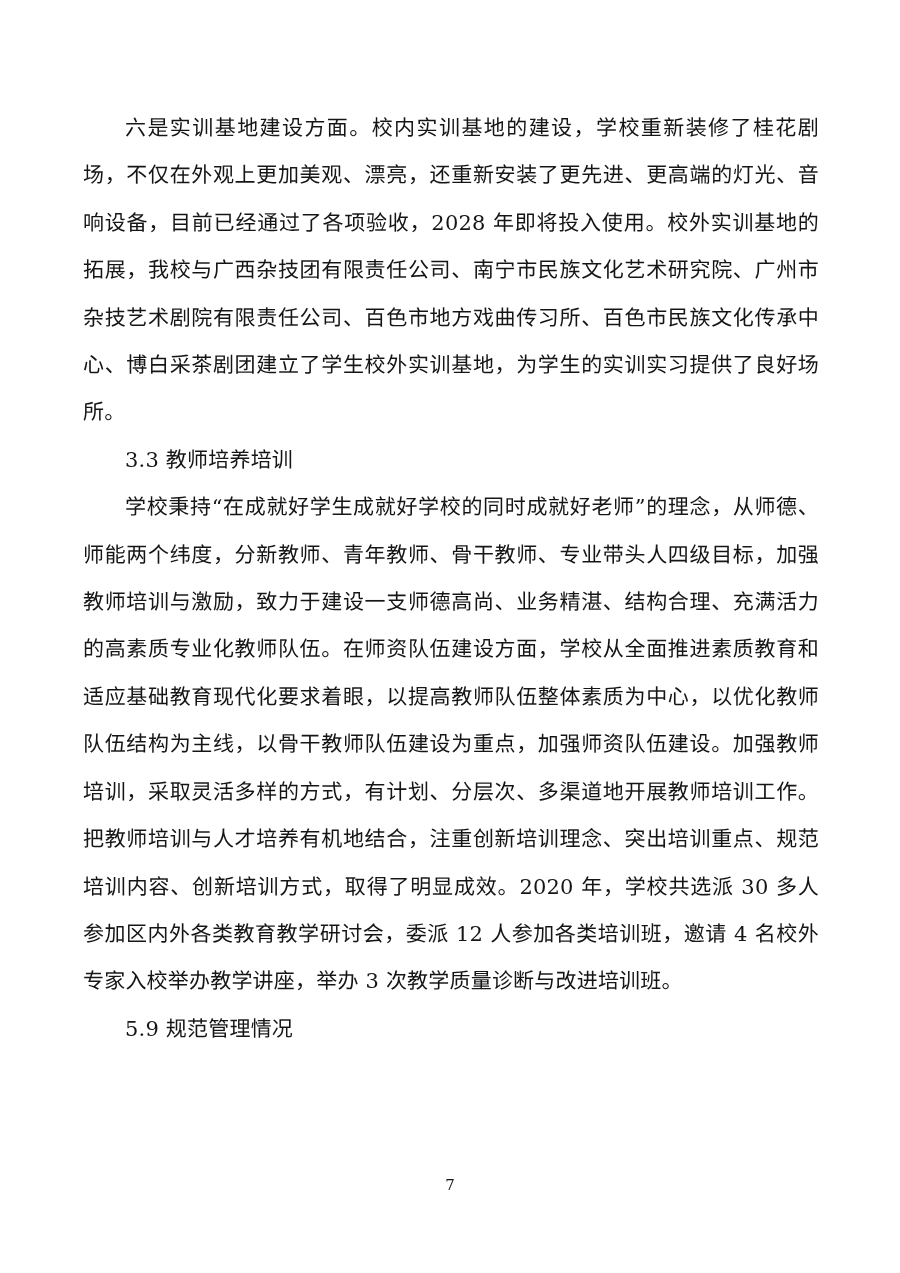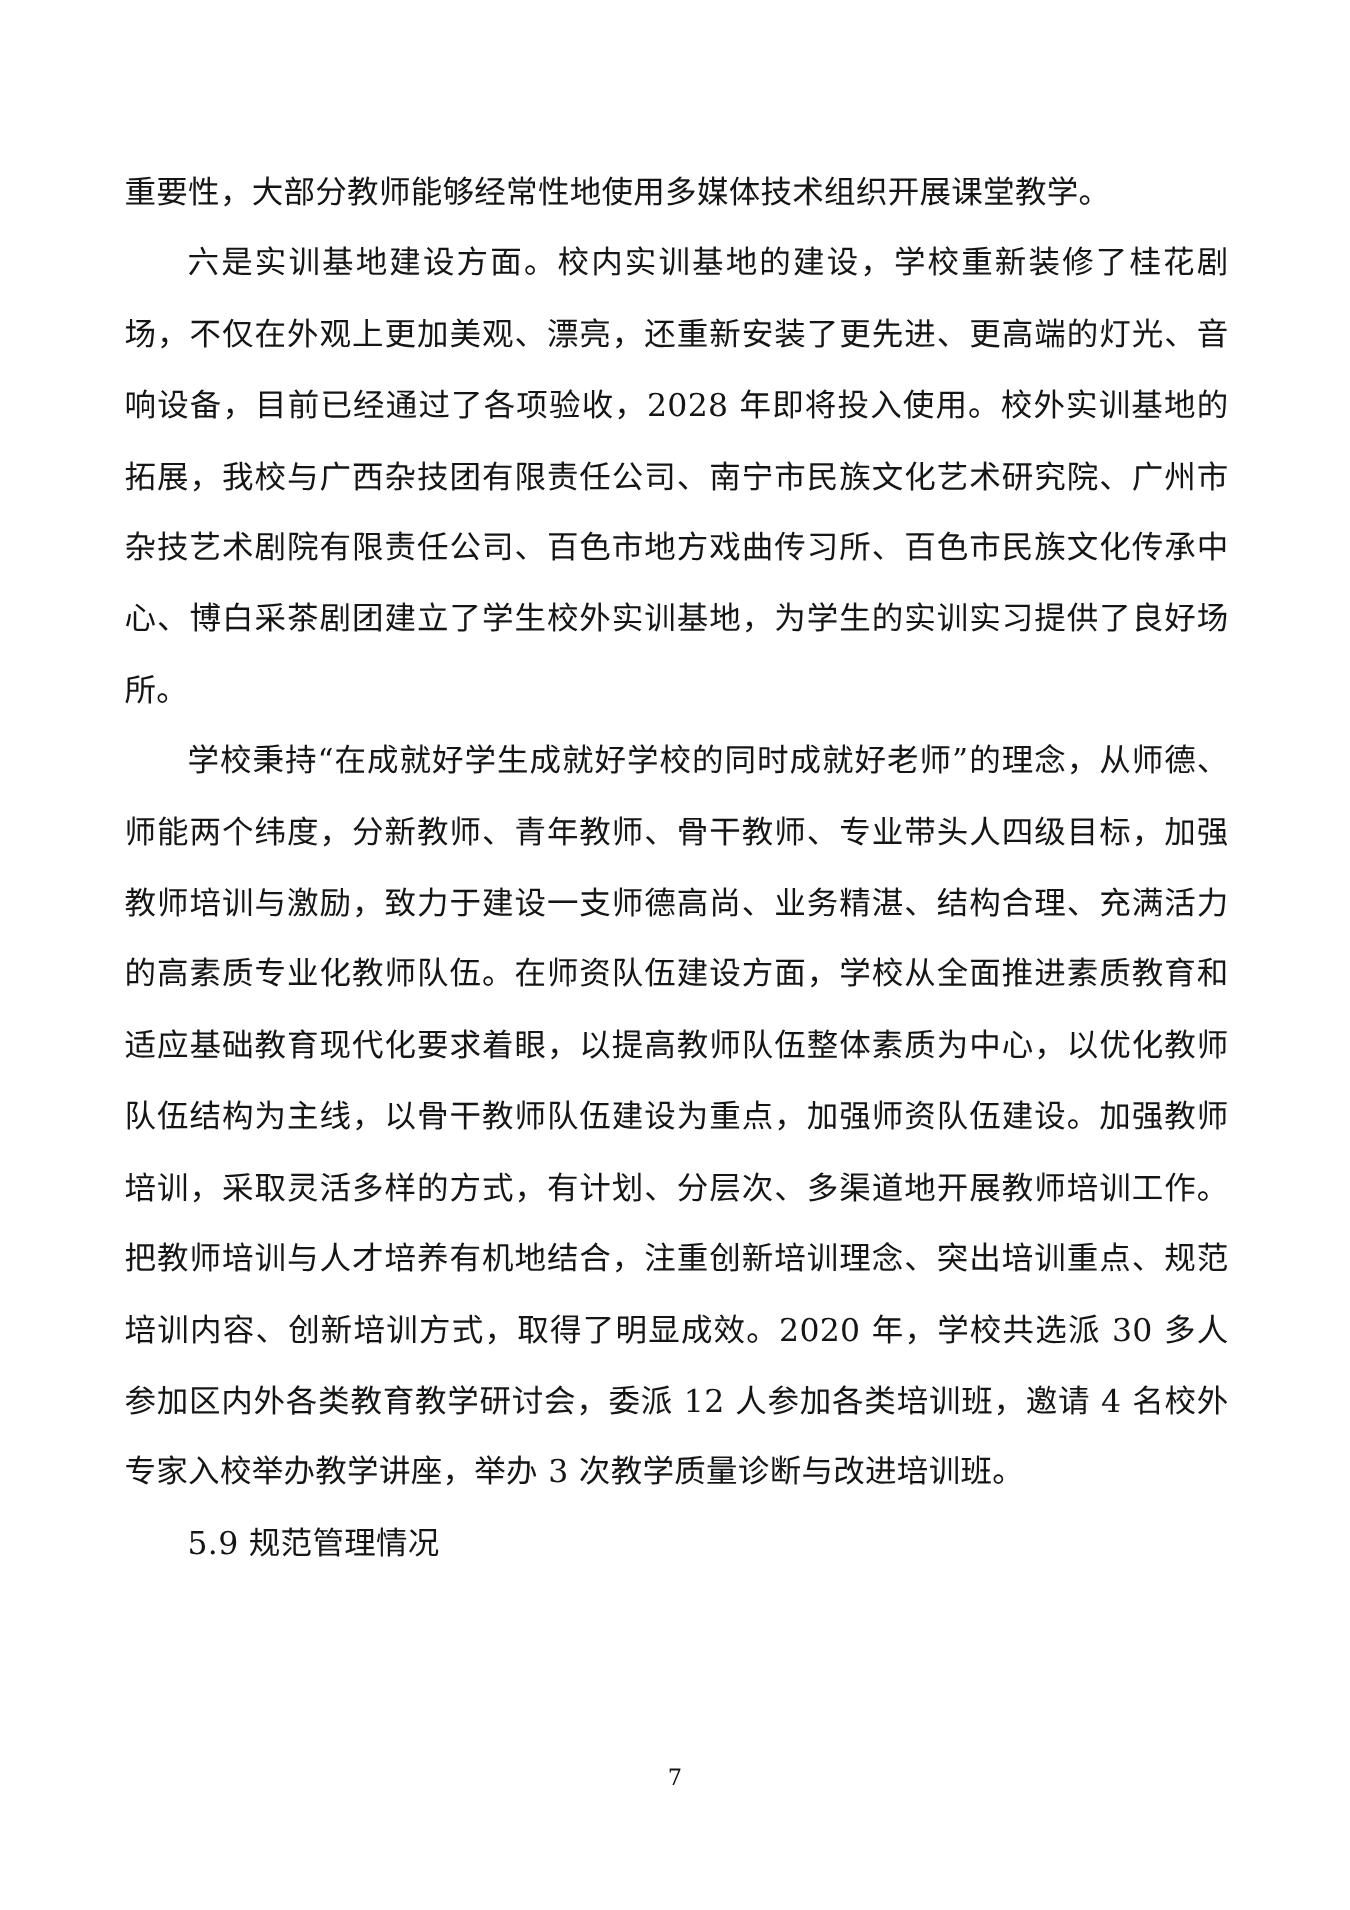--- a/index.html
+++ b/index.html
@@ -45,19 +45,19 @@
     text-align: center;
     font-size: 15px;
     color: #151515;
   }
 </style>
 </head>
 <body>
 
 <main class="page">
   <section class="content">
-      <p class="body">重要性，大部分教师能够经常性地使用多媒体技术组织开展课堂教学。</p>
       <p class="body indent">六是实训基地建设方面。校内实训基地的建设，学校重新装修了桂花剧场，不仅在外观上更加美观、漂亮，还重新安装了更先进、更高端的灯光、音响设备，目前已经通过了各项验收，2028 年即将投入使用。校外实训基地的拓展，我校与广西杂技团有限责任公司、南宁市民族文化艺术研究院、广州市杂技艺术剧院有限责任公司、百色市地方戏曲传习所、百色市民族文化传承中心、博白采茶剧团建立了学生校外实训基地，为学生的实训实习提供了良好场所。</p>
+      <p class="heading indent">3.3 教师培养培训</p>
       <p class="body indent">学校秉持“在成就好学生成就好学校的同时成就好老师”的理念，从师德、师能两个纬度，分新教师、青年教师、骨干教师、专业带头人四级目标，加强教师培训与激励，致力于建设一支师德高尚、业务精湛、结构合理、充满活力的高素质专业化教师队伍。在师资队伍建设方面，学校从全面推进素质教育和适应基础教育现代化要求着眼，以提高教师队伍整体素质为中心，以优化教师队伍结构为主线，以骨干教师队伍建设为重点，加强师资队伍建设。加强教师培训，采取灵活多样的方式，有计划、分层次、多渠道地开展教师培训工作。把教师培训与人才培养有机地结合，注重创新培训理念、突出培训重点、规范培训内容、创新培训方式，取得了明显成效。2020 年，学校共选派 30 多人参加区内外各类教育教学研讨会，委派 12 人参加各类培训班，邀请 4 名校外专家入校举办教学讲座，举办 3 次教学质量诊断与改进培训班。</p>
       <p class="heading indent">5.9 规范管理情况</p>
     </section>
   <footer class="page-number">7</footer>
 </main>
 
 </body></html>

